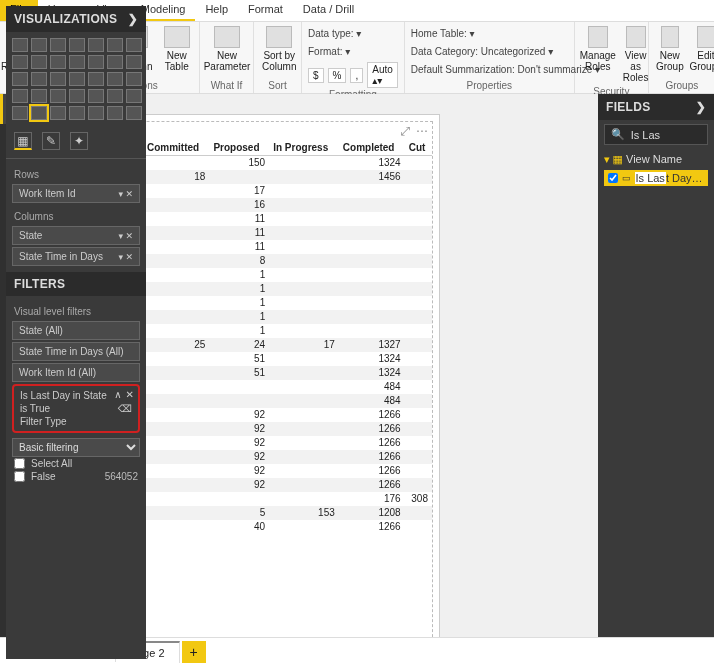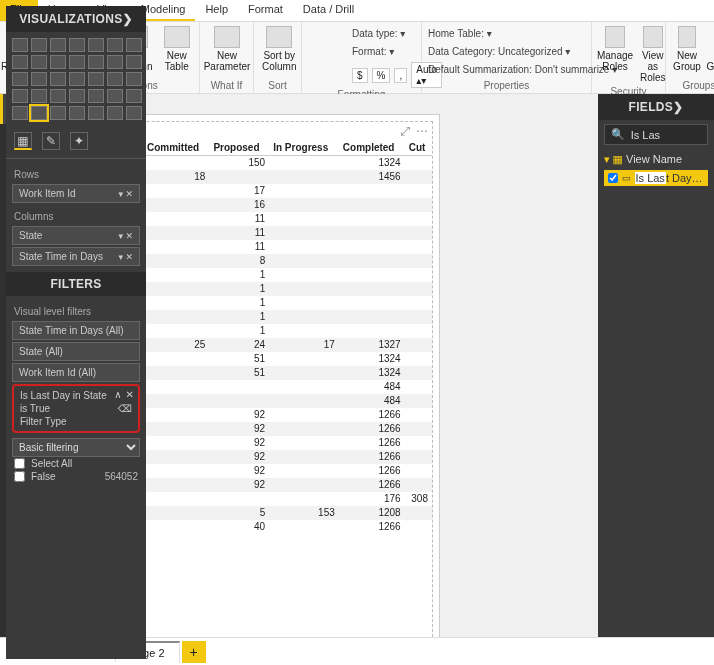--- a/index.html
+++ b/index.html
@@ -31,21 +31,21 @@
 .vizhdr { display: flex; justify-content: flex-end; gap: 6px; padding: 2px 4px; color: #888; font-size: 12px;}
 table.matrix { width: 100%; border-collapse: collapse; font-size: 10px; }
 table.matrix th { text-align: left; font-weight: bold; padding: 2px 4px; border-bottom: 1px solid #ccc; background: #fff; white-space: nowrap;}
 table.matrix td { text-align: right; padding: 1px 4px; height: 14px; }
 table.matrix td:first-child { text-align: left; }
 table.matrix tr:nth-child(even) td { background: #f2f2f2; }
 .scrollwrap { overflow: auto; flex: 1; }
 
 .panel { width: 116px; background: #3a3a3a; color: #ccc; display: flex; flex-direction: column; font-size: 11px; }
 .panel.viz { width: 140px; border: none;}
-.panehdr { background: #2b2b2b; padding: 6px 8px; font-size: 12px; font-weight: 600; color: #ddd; display: flex; justify-content: center; align-items: center; letter-spacing: .3px;}
+.panehdr { background: #2b2b2b; padding: 6px 8px; font-size: 12px; font-weight: 600; color: #ddd; display: flex; justify-content: space-between; align-items: center; letter-spacing: .3px;}
 .panebody { flex: 1; overflow: auto; padding: 4px 6px; }
 .gallery { display: grid; grid-template-columns: repeat(7, 16px); gap: 3px; padding: 6px; }
 .gallery .g { width: 16px; height: 14px; background: #555; border: 1px solid #777; }
 .gallery .g.sel { outline: 2px solid #f2c811; }
 .tabs3 { display: flex; gap: 10px; padding: 6px 8px 8px; border-bottom: 1px solid #555;}
 .tabs3 span { width: 18px; height: 18px; display:inline-flex; align-items:center; justify-content:center; border:1px solid #666; color:#ccc; font-size:12px;}
 .tabs3 span.sel { border-bottom: 2px solid #f2c811; }
 .sect { font-size: 10px; color: #aaa; padding: 6px 2px 2px; }
 .well { background: #4a4a4a; border: 1px solid #666; padding: 3px 6px; margin: 2px 0; font-size: 10px; display: flex; justify-content: space-between; align-items: center; }
 .well .wx { color: #ccc; font-size: 9px; }
@@ -127,21 +127,21 @@
     <div class="row">
         <div class="rbtn">
           <div class="ic"></div>
           <span style="white-space:pre-line">Sort by
 Column</span>
         </div>
       </div>
     <div class="lbl">Sort</div>
   </div>
   <div class="rgroup" style="width:120px">
-    <div class="row" style="flex-direction:column; gap:2px; align-items:flex-start; padding-top:2px;margin-left:44px;">
+    <div class="row" style="flex-direction:column; gap:2px; align-items:flex-start; padding-top:2px;">
       <div class="proptext"><span>Data type:</span> ▾</div>
       <div class="proptext"><span>Format:</span> ▾</div>
       <div class="proprow">
         <span class="symbtn">$</span>
         <span class="symbtn">%</span>
         <span class="symbtn">,</span>
         <span class="symbtn"><span>Auto</span> ▴▾</span>
       </div>
     </div>
     <div class="lbl">Formatting</div>
@@ -495,24 +495,24 @@
           <span class="wx">▾ ✕</span>
         </div>
       <div class="well">
           <span>State Time in Days</span>
           <span class="wx">▾ ✕</span>
         </div>
 
       <div class="panehdr" style="margin:6px -6px 4px; padding:5px 8px;">FILTERS</div>
       <div class="sect">Visual level filters</div>
       <div class="well">
+          <span><span>State</span> <span>(All)</span></span>
+        </div>
+      <div class="well">
           <span><span>State Time in Days</span> <span>(All)</span></span>
-        </div>
-      <div class="well">
-          <span><span>State</span> <span>(All)</span></span>
         </div>
       <div class="well">
           <span><span>Work Item Id</span> <span>(All)</span></span>
         </div>
       <div class="filterbox">
         <div class="flt-icons">
             <span>∧</span>
             <span>✕</span>
           </div>
         <div>Is Last Day in State</div>

